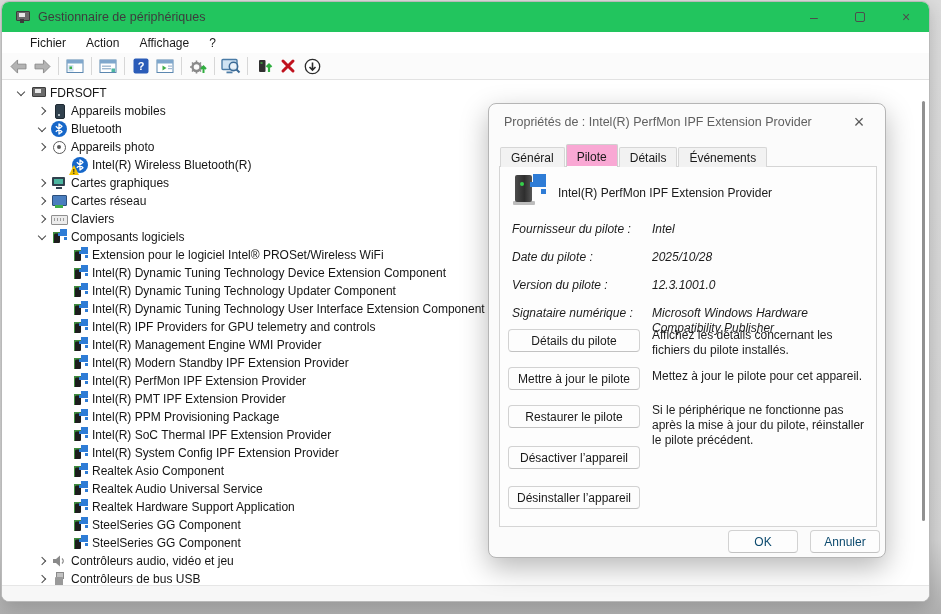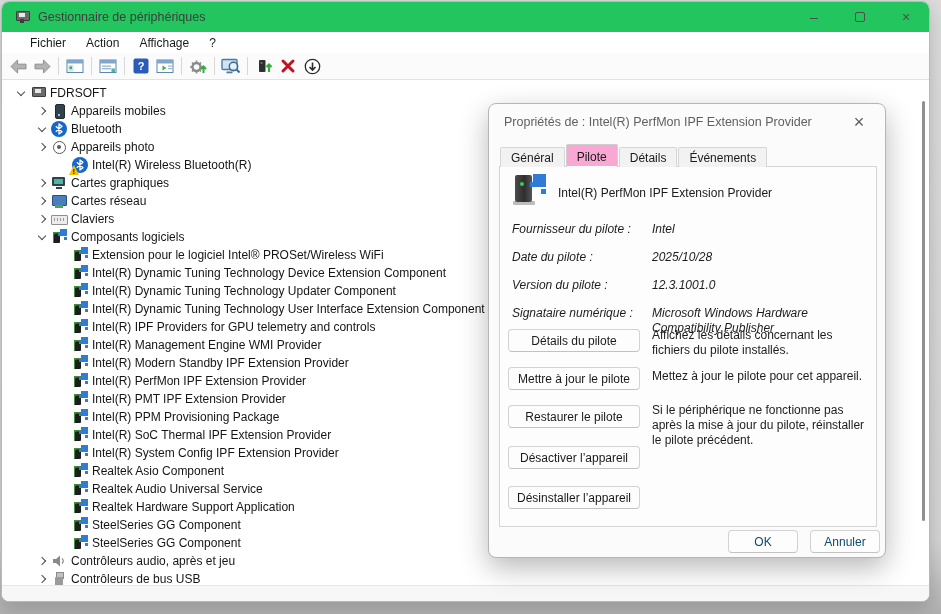--- a/index.html
+++ b/index.html
@@ -372,21 +372,21 @@
         <span class="tlabel">SteelSeries GG Component</span>
       </div>
     <div class="trow lv1">
         <span class="chevslot">
           <span class="chev col"></span>
         </span>
         <span class="tico"><svg width="16" height="16" viewBox="0 0 16 16">
             <path d="M2 6 h3 l4 -3.5 v11 L5 10 H2 z" fill="#8a8a8a"></path>
             <path d="M11 5.5 q2.6 2.5 0 5" stroke="#8a8a8a" stroke-width="1.2" fill="none"></path>
           </svg></span>
-        <span class="tlabel">Contrôleurs audio, après et jeu</span>
+        <span class="tlabel">Contrôleurs audio, vidéo et jeu</span>
       </div>
     <div class="trow lv1">
         <span class="chevslot">
           <span class="chev col"></span>
         </span>
         <span class="tico i-usb"></span>
         <span class="tlabel">Contrôleurs de bus USB</span>
       </div>
   </div>
 

